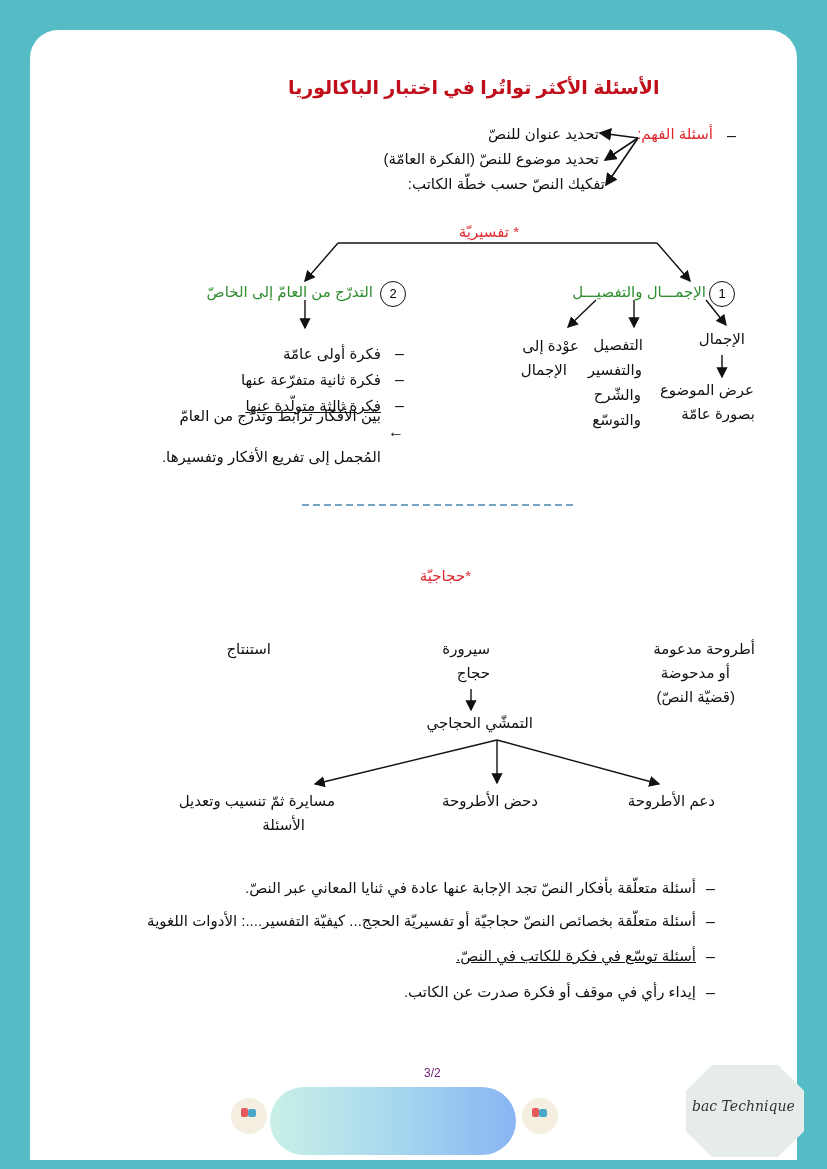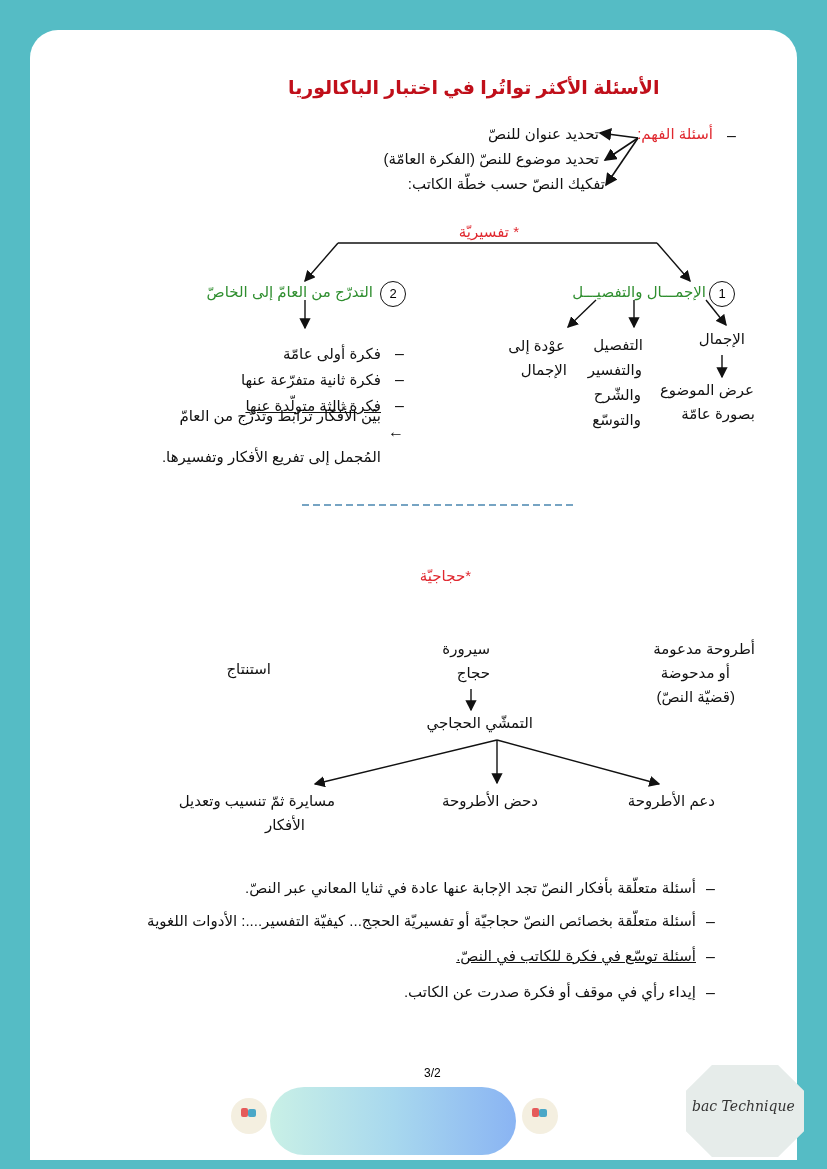--- a/index.html
+++ b/index.html
@@ -12,21 +12,21 @@
     .circ { position:absolute; width:24px; height:24px; border:1.3px solid #111; border-radius:50%; text-align:center; line-height:24px; font-size:13px; background:#fff; }
     svg.lines { position:absolute; left:0; top:0; width:827px; height:1169px; pointer-events:none; }
     .badge { position:absolute; left:270px; top:1087px; width:246px; height:68px; border-radius:34px; background:linear-gradient(90deg,#c9f0e6 0%,#a8d8ee 50%,#8ab4f3 100%); text-align:center; }
     .badge .l1 { color:#5a2b12; font-weight:bold; font-size:18px; text-decoration:underline; line-height:26px; margin-top:8px; direction:rtl; }
     .badge .l2 { color:#5a2b12; font-weight:bold; font-size:18px; text-decoration:underline; line-height:24px; font-family:"DejaVu Sans", sans-serif; }
     .logo { position:absolute; width:36px; height:36px; border-radius:50%; background:#f4efe0; }
     .logo .b1 { position:absolute; left:10px; top:10px; width:7px; height:9px; background:#e55b5b; border-radius:2px; }
     .logo .b2 { position:absolute; left:17px; top:11px; width:8px; height:8px; background:#4aa7c7; border-radius:2px; }
     .oct { position:absolute; left:686px; top:1065px; width:118px; height:92px; background:#e6ecea; clip-path:polygon(22% 0,78% 0,100% 28%,100% 72%,78% 100%,22% 100%,0 72%,0 28%); }
     .oct span { position:absolute; left:6px; top:33px; font-family:"DejaVu Serif", serif; font-style:italic; font-size:14px; color:#333; }
-    .pagenum { position:absolute; left:424px; top:1066px; font-size:12px; color:#000000; }
+    .pagenum { position:absolute; left:424px; top:1066px; font-size:12px; color:#701a75; }
     .dash { position:absolute; color:#111; }
   </style>
 </head>
 <body>
 
 <div class="page"></div>
 
 <svg class="lines">
   <defs>
     <marker id="ah" markerWidth="8" markerHeight="8" refX="7" refY="4" orient="auto">
@@ -73,21 +73,21 @@
 
 <div class="circ" style="left:709px;top:281px;">1</div>
 <div class="t green" style="right:121px;top:283px;">الإجمـــال والتفصيـــل</div>
 <div class="t" style="right:82px;top:330px;">الإجمال</div>
 <div class="t" style="right:73px;top:381px;">عرض الموضوع</div>
 <div class="t" style="right:72px;top:405px;">بصورة عامّة</div>
 <div class="t" style="right:184px;top:336px;">التفصيل</div>
 <div class="t" style="right:185px;top:361px;">والتفسير</div>
 <div class="t" style="right:186px;top:386px;">والشّرح</div>
 <div class="t" style="right:186px;top:411px;">والتوسّع</div>
-<div class="t" style="right:262px;top:337px;">عوْدة إلى</div>
+<div class="t" style="right:248px;top:337px;">عوْدة إلى</div>
 <div class="t" style="right:260px;top:361px;">الإجمال</div>
 
 <div class="circ" style="left:380px;top:281px;">2</div>
 <div class="t green" style="right:454px;top:283px;">التدرّج من العامّ إلى الخاصّ</div>
 
 <span class="dash" style="left:395px;top:345px;">–</span>
 <div class="t" style="right:446px;top:345px;">فكرة أولى عامّة</div>
 <span class="dash" style="left:395px;top:371px;">–</span>
 <div class="t" style="right:446px;top:371px;">فكرة ثانية متفرّعة عنها</div>
 <span class="dash" style="left:395px;top:397px;">–</span>
@@ -96,27 +96,27 @@
 <div class="t" style="right:446px;top:407px;">بيْن الأفكار ترابط وتدرّج من العامّ</div>
 <div class="t" style="right:446px;top:448px;">المُجمل إلى تفريع الأفكار وتفسيرها.</div>
 
 <div class="t red" style="right:356px;top:567px;">*حجاجيّة</div>
 
 <div class="t" style="right:72px;top:640px;">أطروحة مدعومة</div>
 <div class="t" style="right:97px;top:664px;">أو مدحوضة</div>
 <div class="t" style="right:92px;top:688px;">(قضيّة النصّ)</div>
 <div class="t" style="right:337px;top:640px;">سيرورة</div>
 <div class="t" style="right:337px;top:664px;">حجاج</div>
-<div class="t" style="right:556px;top:640px;margin-top:20px;">استنتاج</div>
+<div class="t" style="right:556px;top:640px;">استنتاج</div>
 <div class="t" style="right:294px;top:714px;">التمشّي الحجاجي</div>
 
 <div class="t" style="right:112px;top:792px;">دعم الأطروحة</div>
 <div class="t" style="right:289px;top:792px;">دحض الأطروحة</div>
 <div class="t" style="right:492px;top:792px;">مسايرة ثمّ تنسيب وتعديل</div>
-<div class="t" style="right:522px;top:816px;">الأفكار</div>
+<div class="t" style="right:522px;top:816px;">الأسئلة</div>
 
 <span class="dash" style="left:706px;top:880px;">–</span>
 <div class="t" style="right:131px;top:879px;">أسئلة متعلّقة بأفكار النصّ تجد الإجابة عنها عادة في ثنايا المعاني عبر النصّ.</div>
 <span class="dash" style="left:706px;top:913px;">–</span>
 <div class="t" style="right:131px;top:912px;">أسئلة متعلّقة بخصائص النصّ حجاجيّة أو تفسيريّة الحجج... كيفيّة التفسير....: الأدوات اللغوية</div>
 <span class="dash" style="left:706px;top:948px;">–</span>
 <div class="t" style="right:131px;top:947px;text-decoration:underline;">أسئلة توسّع في فكرة للكاتب في النصّ.</div>
 <span class="dash" style="left:706px;top:984px;">–</span>
 <div class="t" style="right:131px;top:983px;">إيداء رأي في موقف أو فكرة صدرت عن الكاتب.</div>
 

